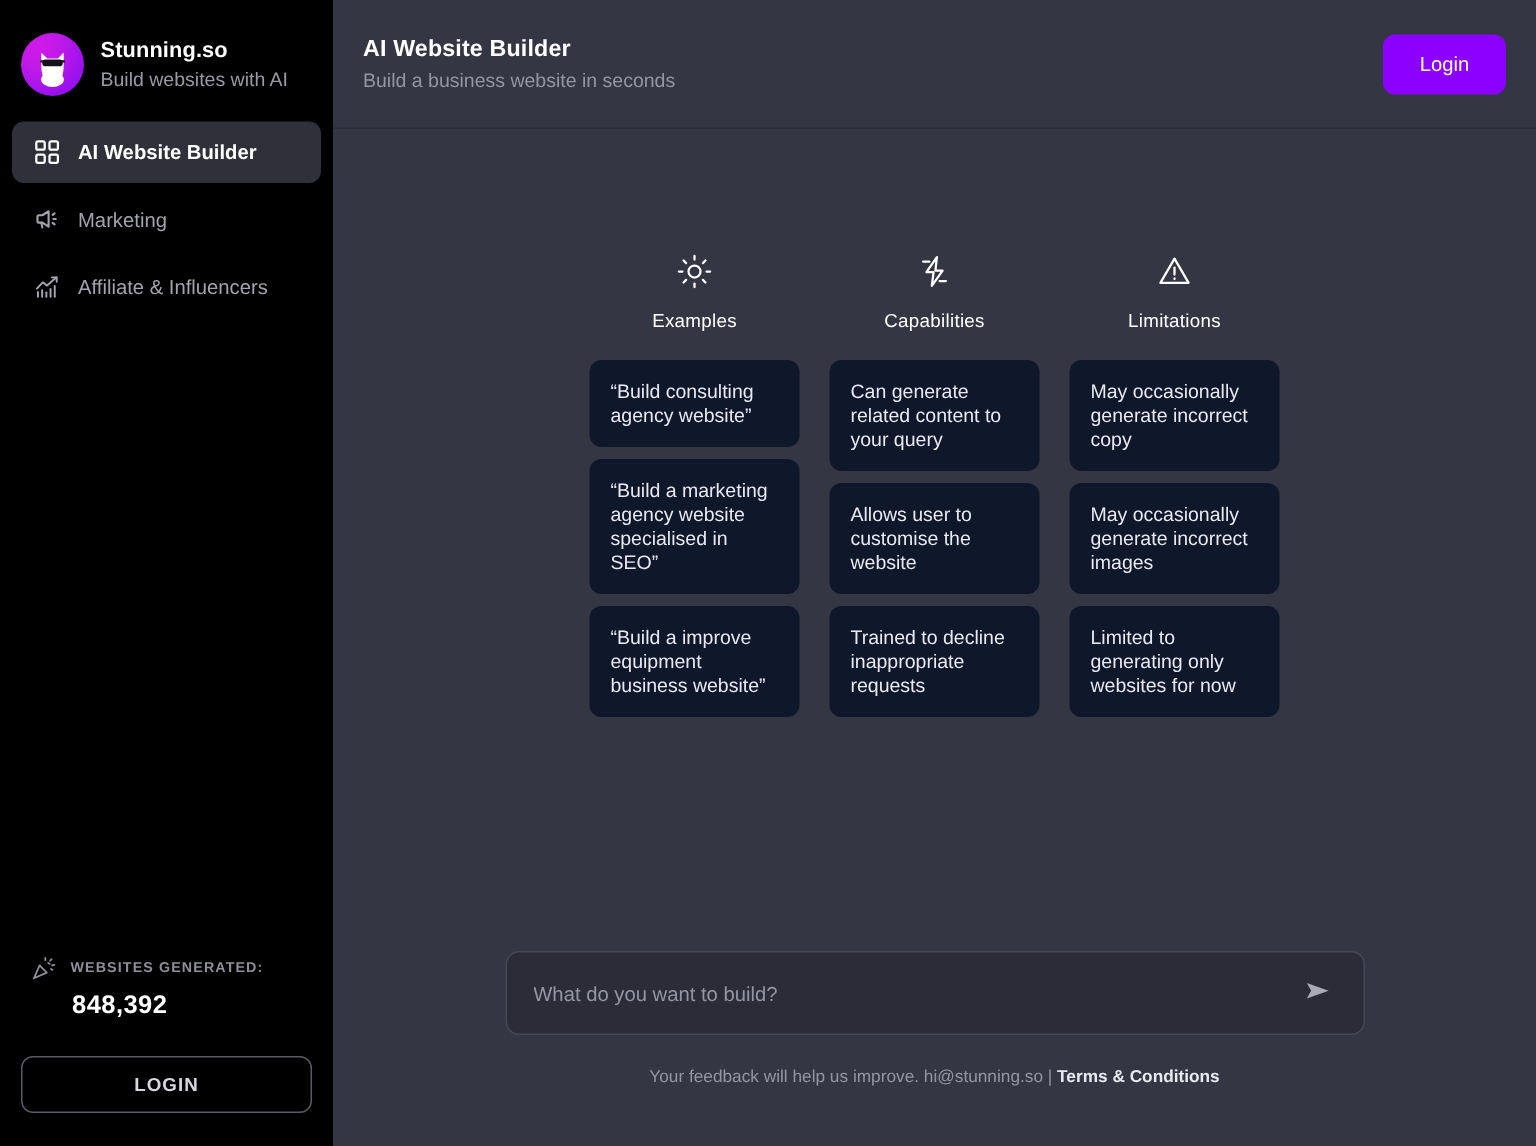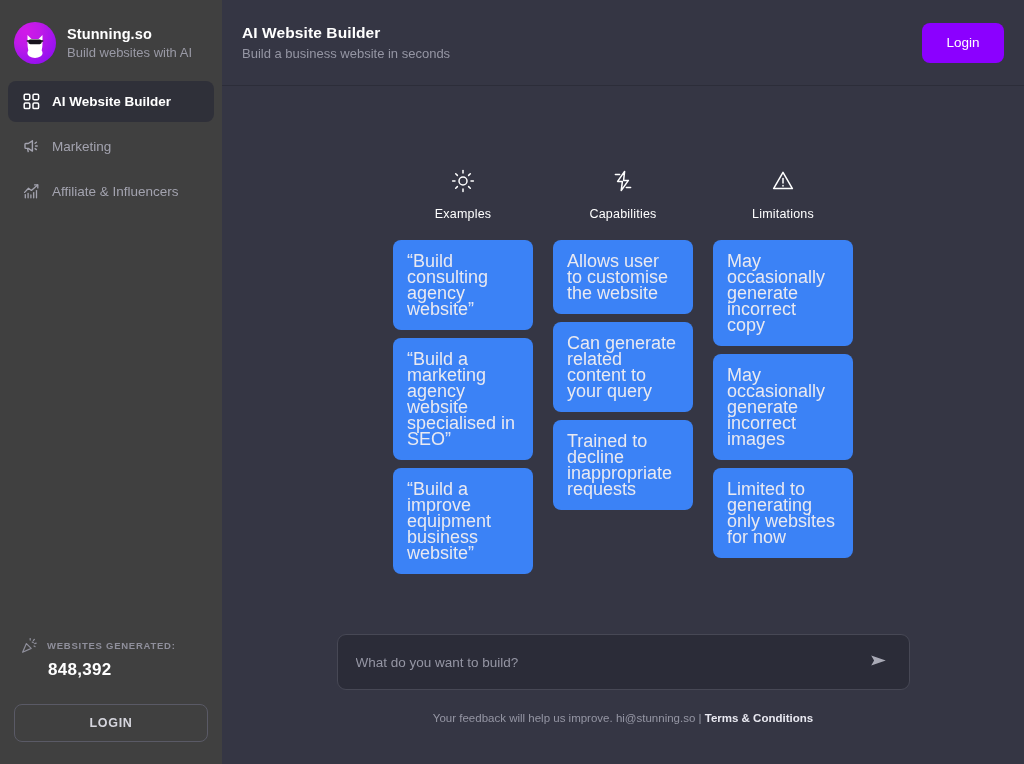--- a/index.html
+++ b/index.html
@@ -7,21 +7,21 @@
     width: 1024px; height: 764px;
     background: #212127;
     font-family: "Liberation Sans", sans-serif;
     overflow: hidden;
   }
   .app { display: flex; width: 1024px; height: 764px; }
 
   
   .sidebar {
     width: 222px; height: 764px;
-    background: #404040;
+    background: #000000;
     display: flex; flex-direction: column;
     flex: 0 0 222px;
     position: relative;
   }
   .brand {
     display: flex; align-items: center; gap: 11px;
     padding: 18px 0 0 14px;
     height: 68px;
   }
   .avatar {
@@ -109,25 +109,25 @@
   .columns {
     display: flex; gap: 20px;
     margin-top: 82px;
   }
   .column { width: 140px; display: flex; flex-direction: column; align-items: center; }
   .col-head { display: flex; flex-direction: column; align-items: center; gap: 13px; }
   .col-icon { color: #ffffff; height: 26px; display: flex; align-items: center; justify-content: center; }
   .col-title { color: #ffffff; font-size: 12.5px; font-weight: 400; letter-spacing: .2px; }
   .cards { margin-top: 19px; display: flex; flex-direction: column; gap: 8px; width: 140px; }
   .card {
-    background: #3b82f6;
+    background: #0f172a;
     border-radius: 8px;
     padding: 13px 14px;
     color: #e9e9f1;
-    font-size: 18px;
+    font-size: 13px;
     line-height: 16px;
   }
 
   
   .prompt-wrap {
     position: absolute; left: 0; right: 0; bottom: 40px;
     display: flex; flex-direction: column; align-items: center;
   }
   .prompt-box {
     width: 573px; height: 56px;
@@ -286,22 +286,22 @@
             <span class="col-icon">
               <svg width="24" height="24" viewBox="0 0 24 24" fill="none" stroke="currentColor" stroke-width="1.5" stroke-linecap="round" stroke-linejoin="round">
                 <path d="M13.6 2.4 L6.6 12.4 L11.4 12.4 L10.2 21.6 L17.4 11.4 L12.6 11.4 Z"></path>
                 <path d="M4.4 5.4 L8.6 5.4"></path>
                 <path d="M15.4 18.4 L19.6 18.4"></path>
               </svg>
             </span>
             <span class="col-title">Capabilities</span>
           </div>
           <div class="cards">
+            <div class="card">Can generate related content to your query</div>
             <div class="card">Allows user to customise the website</div>
-            <div class="card">Can generate related content to your query</div>
             <div class="card">Trained to decline inappropriate requests</div>
           </div>
         </div>
 
         <div class="column">
           <div class="col-head">
             <span class="col-icon">
               <svg width="24" height="24" viewBox="0 0 24 24" fill="none" stroke="currentColor" stroke-width="1.5" stroke-linecap="round" stroke-linejoin="round">
                 <path d="M12 3.4 L21.4 19.6 L2.6 19.6 Z"></path>
                 <path d="M12 9.4 L12 14"></path>

